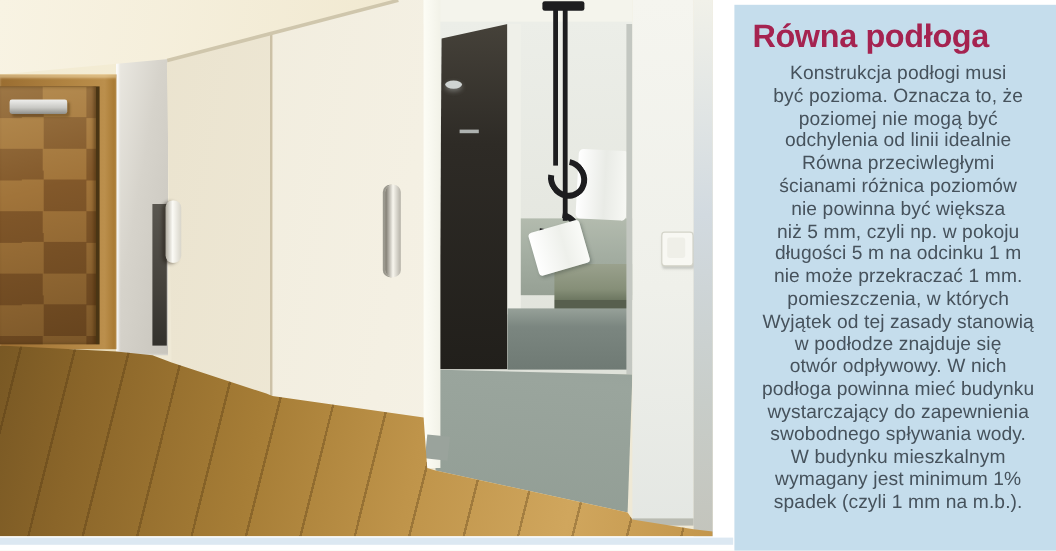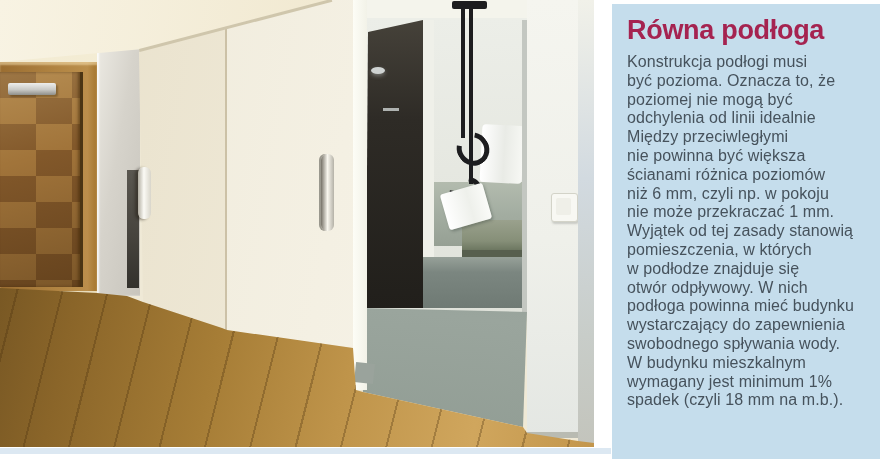--- a/index.html
+++ b/index.html
@@ -118,21 +118,21 @@
       594px 447px,0 447px);}
 
   .photo-strip{left:0;top:448px;width:611px;height:6px;background:var(--strip-color,#dce8f2);}
 
   
   .panel{left:612px;top:4px;width:268px;height:455px;background:var(--panel-bg,#c5ddec);
     box-sizing:border-box;padding:11px 10px 0 15px;}
   .panel h1{margin:0;font-size:27px;line-height:31px;font-weight:bold;
     letter-spacing:-.3px;color:var(--title-color,#a52350);}
   .panel .body{margin-top:7px;font-size:16px;line-height:18.8px;
-    color:var(--body-color,#46525c);letter-spacing:.1px;}
+    color:var(--body-color,#46525c);letter-spacing:.1px;text-align:center;}
   .panel .body div{white-space:nowrap;}
 </style>
 </head>
 <body>
 
 <div class="abs photo">
   <div class="abs left-wall"></div>
   <div class="abs mid-wall"></div>
   <div class="abs ceiling"></div>
 
@@ -185,29 +185,30 @@
 
 <div class="abs photo-strip"></div>
 
 <div class="abs panel">
   <h1>Równa podłoga</h1>
   <div class="body">
       <div>Konstrukcja podłogi musi</div>
       <div>być pozioma. Oznacza to, że</div>
       <div>poziomej nie mogą być</div>
       <div>odchylenia od linii idealnie</div>
-      <div>Między przeciwległymi</div>
+      <div>Równa przeciwległymi</div>
+      <div>ścianami różnica poziomów</div>
       <div>nie powinna być większa</div>
-      <div>ścianami różnica poziomów</div>
-      <div>niż 6 mm, czyli np. w pokoju</div>
+      <div>niż 5 mm, czyli np. w pokoju</div>
+      <div>długości 5 m na odcinku 1 m</div>
       <div>nie może przekraczać 1 mm.</div>
+      <div>pomieszczenia, w których</div>
       <div>Wyjątek od tej zasady stanowią</div>
-      <div>pomieszczenia, w których</div>
       <div>w podłodze znajduje się</div>
       <div>otwór odpływowy. W nich</div>
       <div>podłoga powinna mieć budynku</div>
       <div>wystarczający do zapewnienia</div>
       <div>swobodnego spływania wody.</div>
       <div>W budynku mieszkalnym</div>
       <div>wymagany jest minimum 1%</div>
-      <div>spadek (czyli 18 mm na m.b.).</div>
+      <div>spadek (czyli 1 mm na m.b.).</div>
     </div>
 </div>
 
 </body></html>

